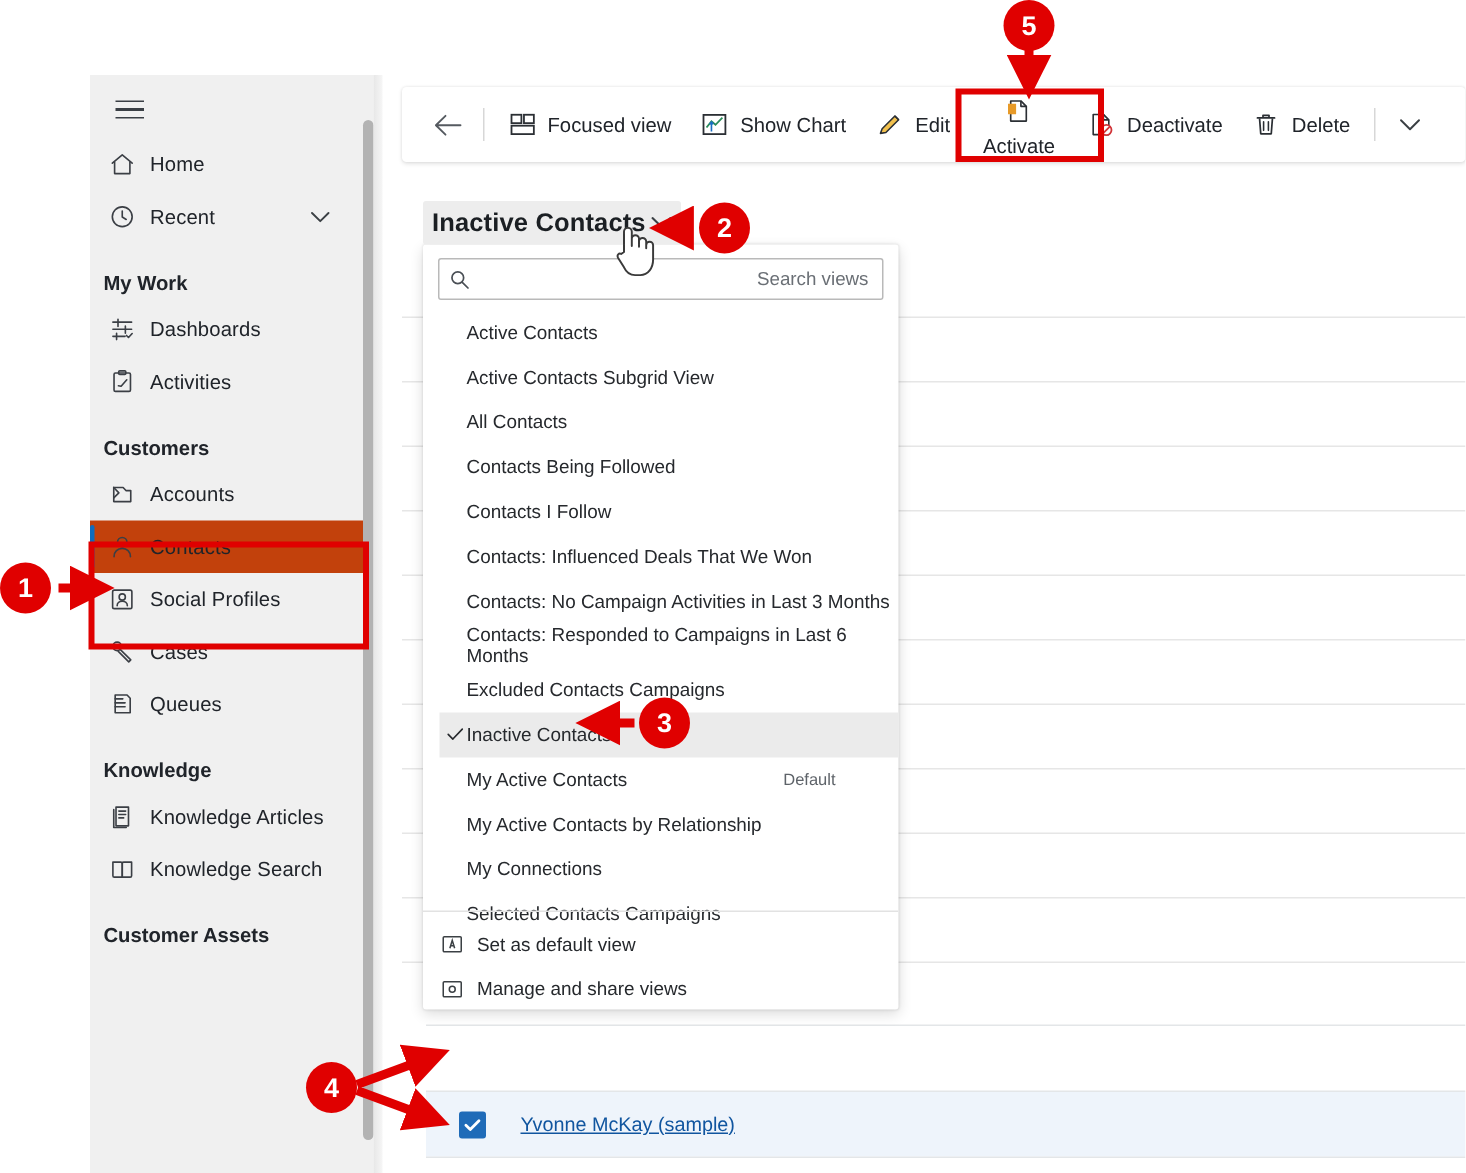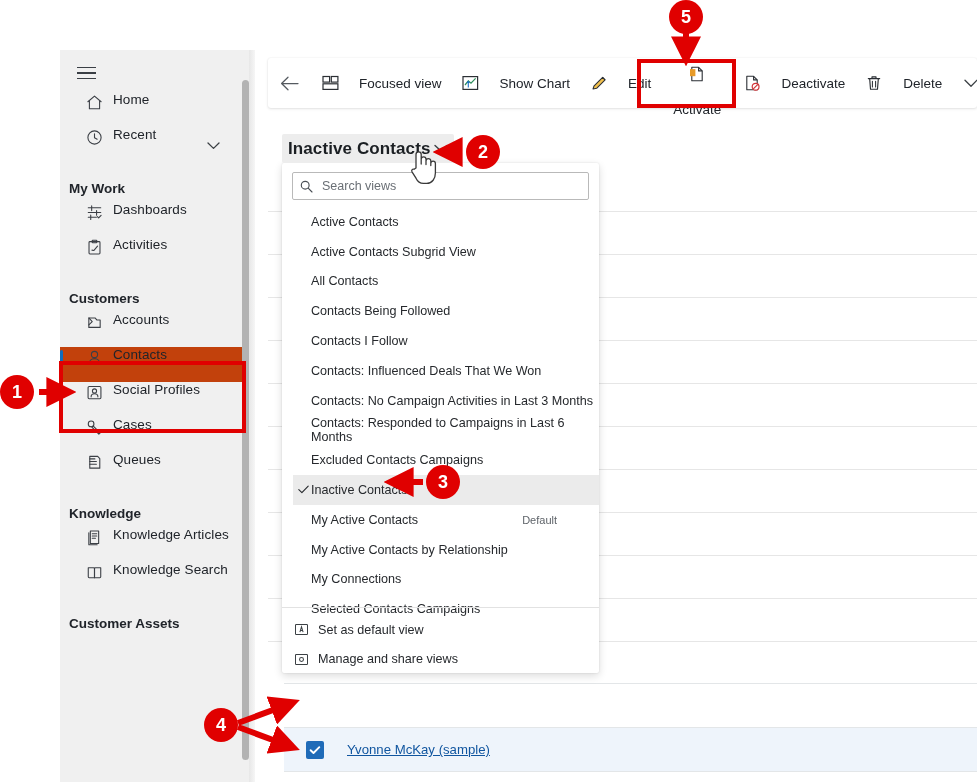--- a/index.html
+++ b/index.html
@@ -20,22 +20,22 @@
     overflow:hidden;
   }
   .hamburger{
     position:absolute;left:9px;top:8px;width:34px;height:30px;
     display:flex;flex-direction:column;justify-content:center;align-items:center;gap:4px;
     cursor:pointer;
   }
   .hamburger i{display:block;width:19px;height:1.4px;background:#3a3f45;}
   .navlist{position:absolute;left:0;top:42px;right:0;}
   .navitem{
-    position:relative;height:35px;display:flex;
-    padding-left:21px;cursor:pointer;
+    position:relative;height:35px;display:flex;align-items:center;
+    padding-left:8px;cursor:pointer;
   }
   .navitem .nicon{
     width:26px;height:20px;display:flex;align-items:center;justify-content:center;
     flex:0 0 26px;color:#3b3f45;
   }
   .navitem .nlabel{
     font-size:13.5px;color:#20242a;margin-left:6px;letter-spacing:.1px;white-space:nowrap;
   }
   .navitem .chev{
     position:absolute;right:22px;top:50%;transform:translateY(-50%);
@@ -70,21 +70,21 @@
     box-shadow:0 1px 3px rgba(0,0,0,.11), 0 0 2px rgba(0,0,0,.07);
     display:flex;align-items:center;
     padding-left:6px;
   }
   .cb-back{
     width:36px;height:34px;display:flex;align-items:center;justify-content:center;
     color:#555a60;cursor:pointer;margin-left:6px;
   }
   .cb-sep{width:1px;height:22px;background:#d7d7d7;margin:0 6px;}
   .cbtn{
-    height:34px;display:flex;align-items:center;gap:20px;padding:0 10px;cursor:pointer;
+    height:34px;display:flex;align-items:center;gap:8px;padding:0 10px;cursor:pointer;
     font-size:13.5px;color:#20242a;white-space:nowrap;
   }
   .cbtn .ci{display:flex;align-items:center;justify-content:center;width:18px;height:18px;}
   .cb-chev{width:34px;height:34px;display:flex;align-items:center;justify-content:center;color:#3b4044;cursor:pointer;}
 
   
   .gridarea{
     position:absolute;left:268px;top:118px;right:0;bottom:0;background:#ffffff;
   }
   .gridline{position:absolute;left:0;right:0;height:1px;background:#e6e6e6;}
@@ -107,21 +107,21 @@
     overflow:hidden;
   }
   .searchbox{
     position:absolute;left:10px;top:9px;width:281px;height:26px;
     border:1px solid #b9b9b9;border-radius:2px;background:#fff;
     display:flex;align-items:center;padding:0 7px;gap:7px;
   }
   .searchbox .sicon{color:#4a4f55;display:flex;align-items:center;}
   .searchbox input{
     border:0;outline:0;font-size:12.5px;color:#3d4146;font-family:"Liberation Sans",sans-serif;
-    width:100%;background:transparent;
+    width:100%;background:transparent;text-align:right;
   }
   .searchbox input::placeholder{color:#6a6f75;}
   .vlist{position:absolute;left:11px;right:0;top:44px;}
   .vitem{
     height:29.8px;display:flex;align-items:center;padding-left:18px;
     font-size:12.6px;color:#26292d;cursor:pointer;position:relative;
   }
   .vitem.checked{background:#ebebeb;}
   .vitem .vcheck{
     position:absolute;left:5px;top:50%;transform:translateY(-50%);

